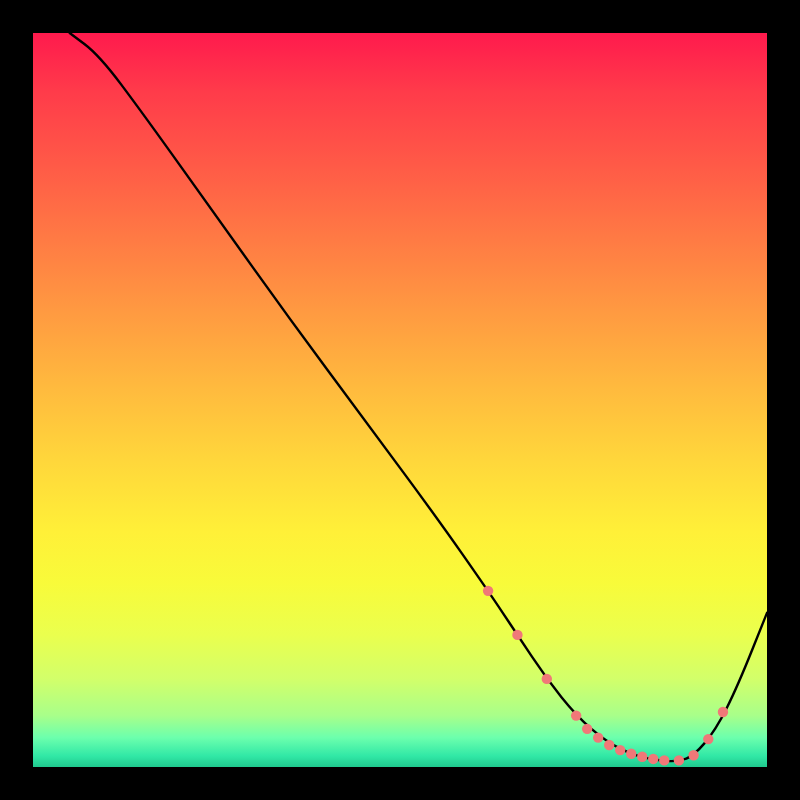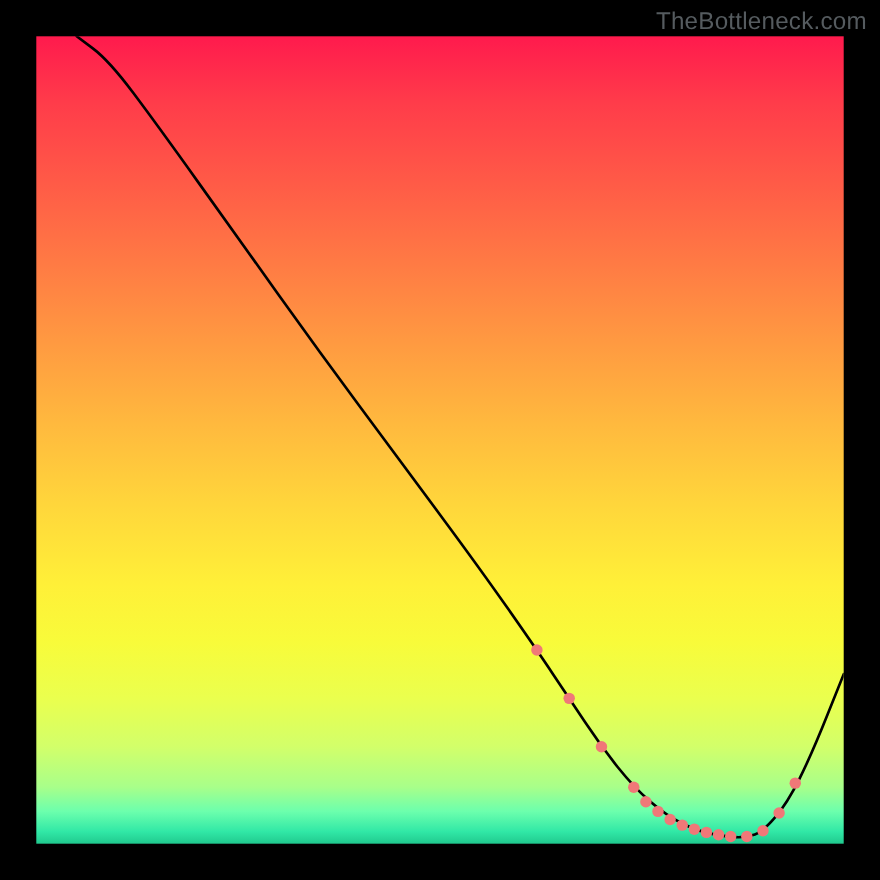--- a/index.html
+++ b/index.html
@@ -59,21 +59,20 @@
     left: 0;
     top: 0;
     width: 734px;
     height: 734px;
   }
 </style>
 </head>
 <body>
 
 <div class="frame">
-  <div class="watermark">TheBottleneck.com</div>
   <div class="plot">
     <svg class="curve" viewBox="0 0 734 734" preserveAspectRatio="none">
       <path id="main-curve" fill="none" stroke="#000" stroke-width="2.4" stroke-linecap="round" stroke-linejoin="round" d="M 36.70 0.00 Q 36.70 0.00 51.38 11.01 Q 66.06 22.02 88.08 51.38 Q 110.10 80.74 146.80 132.12 Q 183.50 183.50 220.20 234.88 Q 256.90 286.26 293.60 335.81 Q 330.30 385.35 367.00 434.89 Q 403.70 484.44 429.39 521.14 Q 455.08 557.84 469.76 579.86 Q 484.44 601.88 499.12 623.90 Q 513.80 645.92 528.48 664.27 Q 543.16 682.62 557.84 695.46 Q 572.52 708.31 587.20 715.65 Q 601.88 722.99 616.56 725.56 Q 631.24 728.13 638.58 728.13 Q 645.92 728.13 653.26 725.56 Q 660.60 722.99 671.61 710.14 Q 682.62 697.30 693.63 675.28 Q 704.64 653.26 719.32 616.56 T 734.00 579.86"></path>
       <g id="marker-group">
           <circle cx="455.08" cy="557.84" r="5.2" fill="#f07878"></circle>
           <circle cx="484.44" cy="601.88" r="5.2" fill="#f07878"></circle>
           <circle cx="513.80" cy="645.92" r="5.2" fill="#f07878"></circle>
           <circle cx="543.16" cy="682.62" r="5.2" fill="#f07878"></circle>
           <circle cx="554.17" cy="695.83" r="5.2" fill="#f07878"></circle>
           <circle cx="565.18" cy="704.64" r="5.2" fill="#f07878"></circle>

